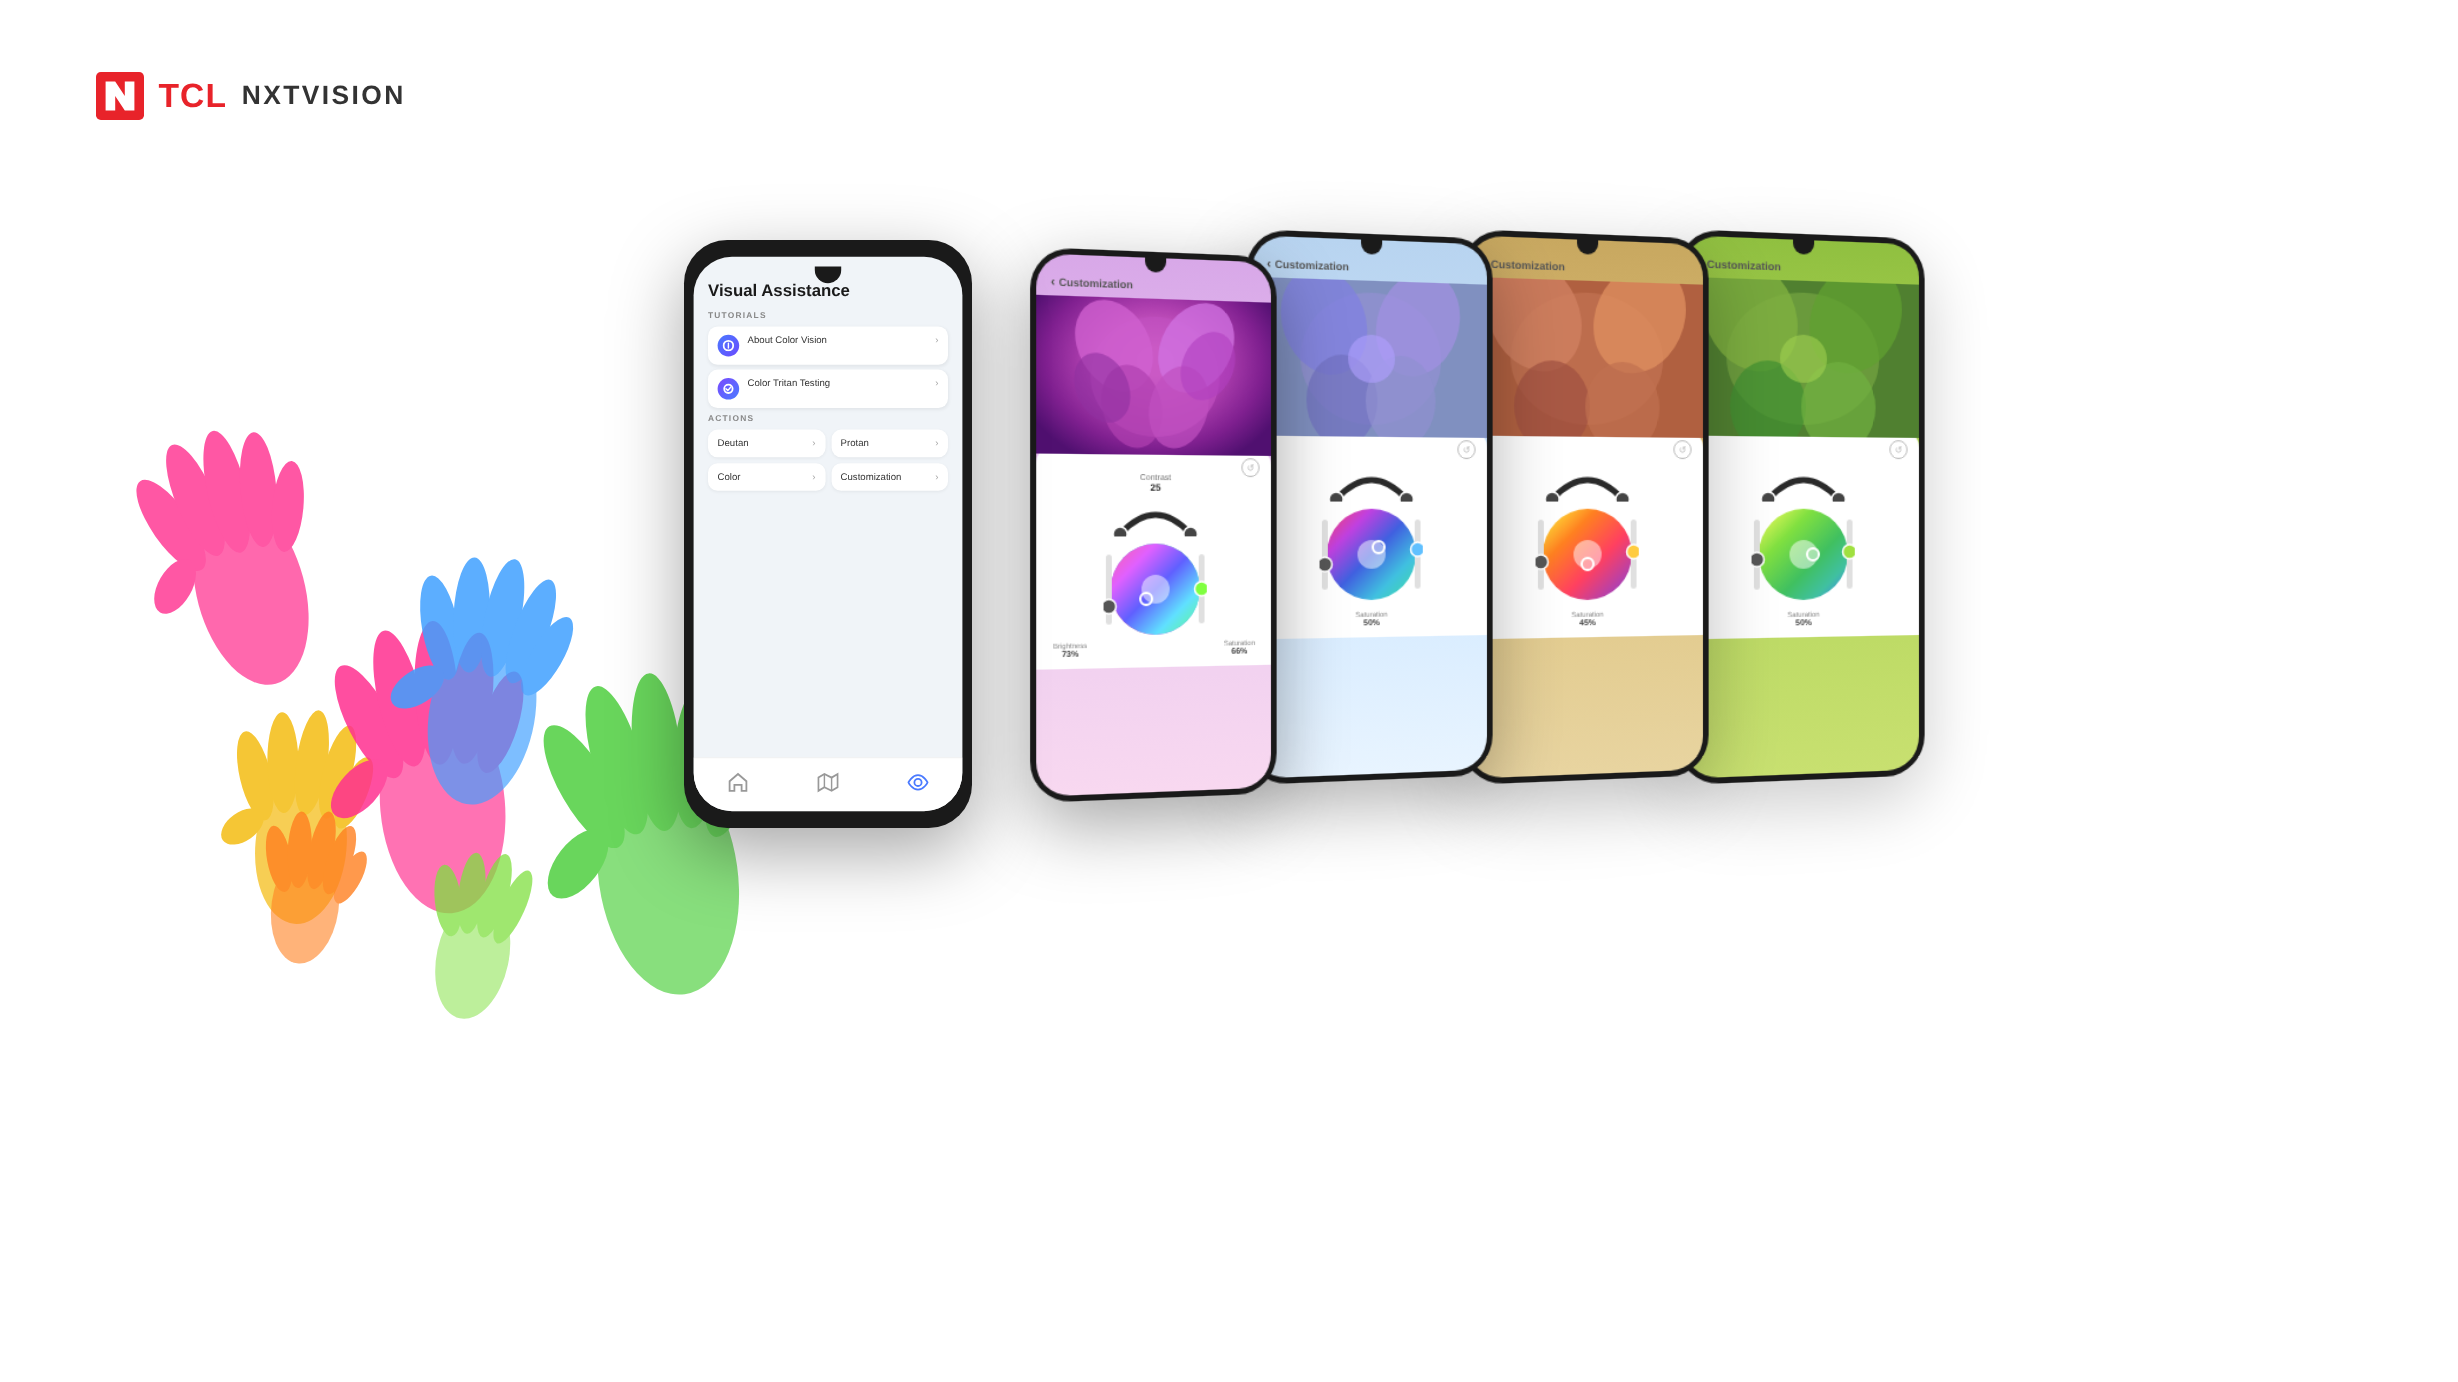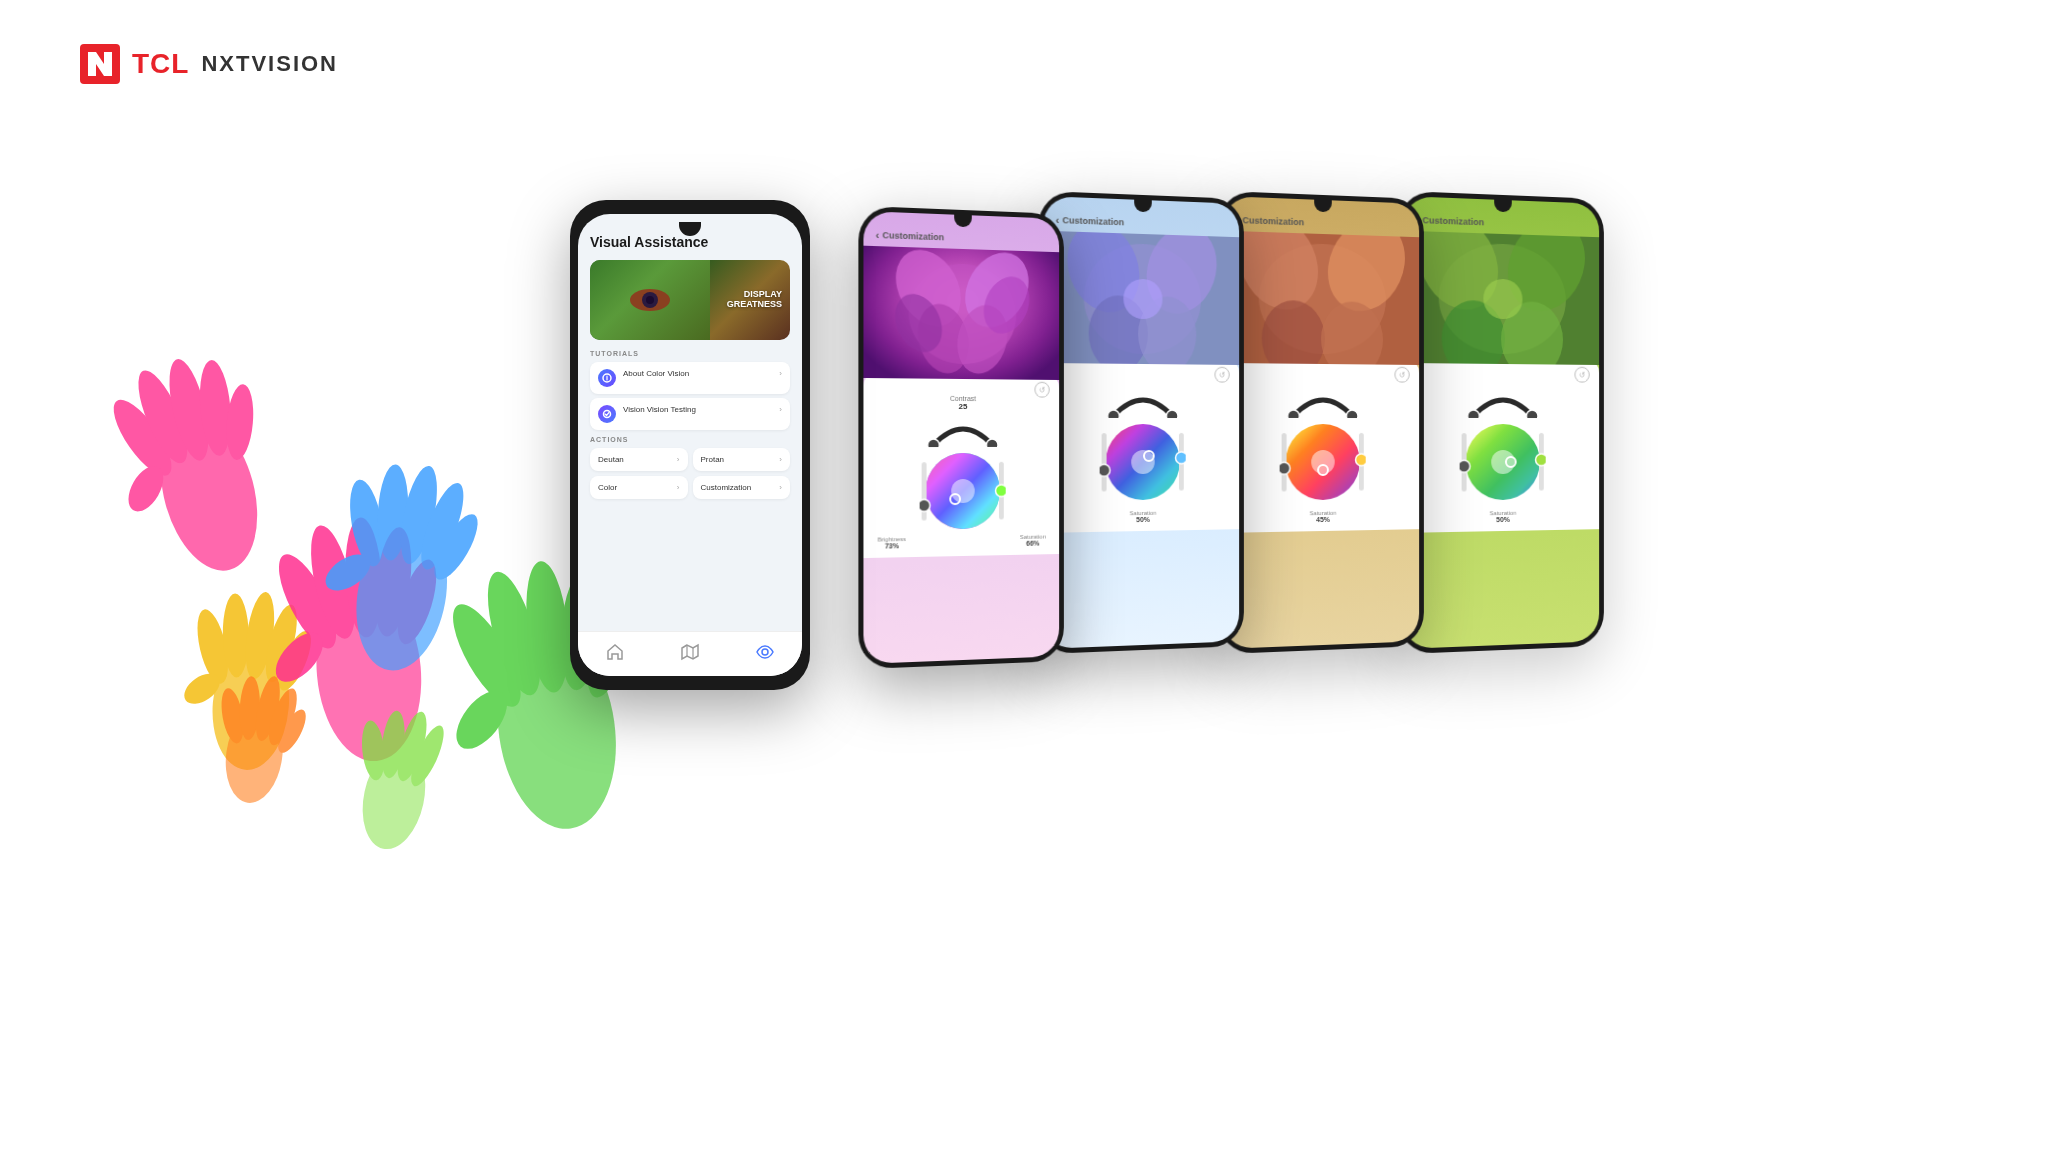--- a/index.html
+++ b/index.html
@@ -8,21 +8,21 @@
       height: 1152px;
       background: #ffffff;
       font-family: 'Arial', sans-serif;
       overflow: hidden;
       position: relative;
     }
 
     
     .header {
       position: absolute;
-      top: 44px;
+      top: 60px;
       left: 80px;
       display: flex;
       align-items: center;
       gap: 12px;
     }
     .tcl-logo-n {
       width: 40px;
       height: 40px;
     }
     .tcl-text {
@@ -287,35 +287,20 @@
   </svg>
 </div>
 
 <div style="position: absolute; left: 570px; top: 200px; z-index: 20;">
   <div class="phone-main">
     <div class="phone-screen-main">
       <div class="notch-main"></div>
       <div class="app-content">
         <div class="app-title">Visual Assistance</div>
 
-        <div class="hero-banner">
-          <div class="hero-bg">
-
-            <div style="position:absolute;left:0;top:0;width:60%;height:100%;background:linear-gradient(135deg,#3a7a2a 0%,#5a9a3a 40%,#4a6a20 100%);display:flex;align-items:center;justify-content:center;">
-
-              <div style="width:40px;height:22px;background:#8a4020;border-radius:50%;position:relative;overflow:hidden;">
-                <div style="position:absolute;left:50%;top:50%;transform:translate(-50%,-50%);width:16px;height:16px;background:#2a1a40;border-radius:50%;"></div>
-                <div style="position:absolute;left:50%;top:50%;transform:translate(-50%,-50%);width:8px;height:8px;background:#1a0a30;border-radius:50%;"></div>
-              </div>
-            </div>
-            <div style="position:absolute;right:8px;text-align:right;">
-              <div style="font-size:9px;font-weight:900;color:white;line-height:1.1;text-shadow:0 1px 3px rgba(0,0,0,0.5);">DISPLAY<br>GREATNESS</div>
-            </div>
-          </div>
-        </div>
 
         <div class="section-label">TUTORIALS</div>
 
         <div class="menu-item">
           <div class="menu-icon">
             <svg width="10" height="10" viewBox="0 0 10 10">
                 <circle cx="5" cy="5" r="4" fill="none" stroke="white" stroke-width="1.5"></circle>
                 <path d="M5 4v3M5 3v0.5" stroke="white" stroke-width="1.2" stroke-linecap="round"></path>
               </svg>
           </div>
@@ -323,21 +308,21 @@
           <span class="menu-arrow">›</span>
         </div>
 
         <div class="menu-item">
           <div class="menu-icon" style="background:linear-gradient(135deg,#7a4aff,#4a7aff);">
             <svg width="10" height="10" viewBox="0 0 10 10">
                 <circle cx="5" cy="5" r="3.5" fill="none" stroke="white" stroke-width="1.5"></circle>
                 <path d="M3 5 L4.5 6.5 L7 3.5" stroke="white" stroke-width="1.2" stroke-linecap="round" stroke-linejoin="round" fill="none"></path>
               </svg>
           </div>
-          <span class="menu-label">Vision Vision Testing</span>
+          <span class="menu-label">Color Tritan Testing</span>
           <span class="menu-arrow">›</span>
         </div>
 
         <div class="section-label" style="margin-top:6px;">ACTIONS</div>
 
         <div class="actions-grid">
           <div class="action-btn">
             <span class="action-label">Deutan</span>
             <span class="action-arrow">›</span>
           </div>

